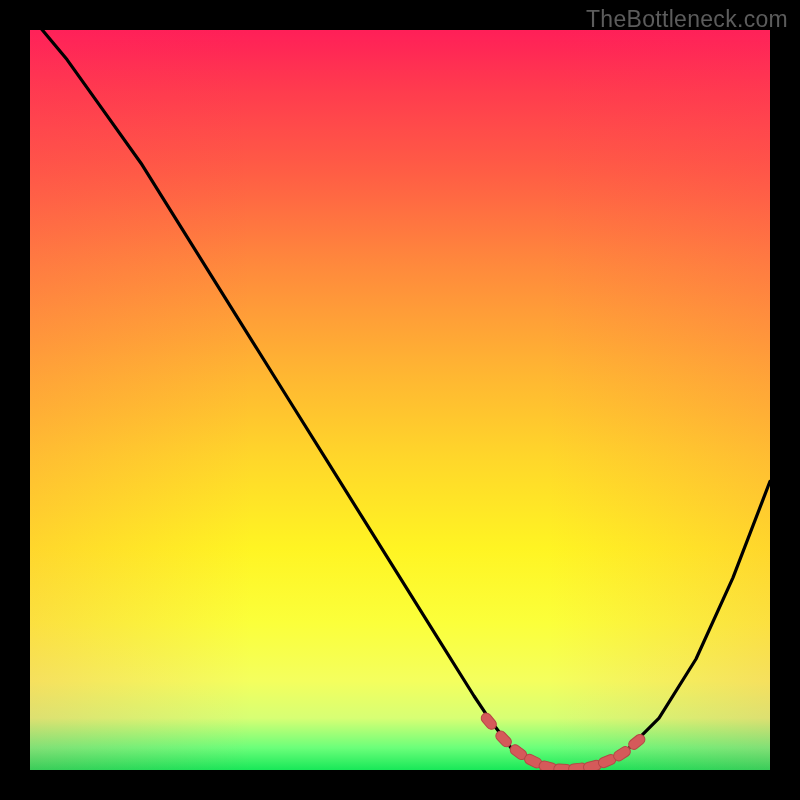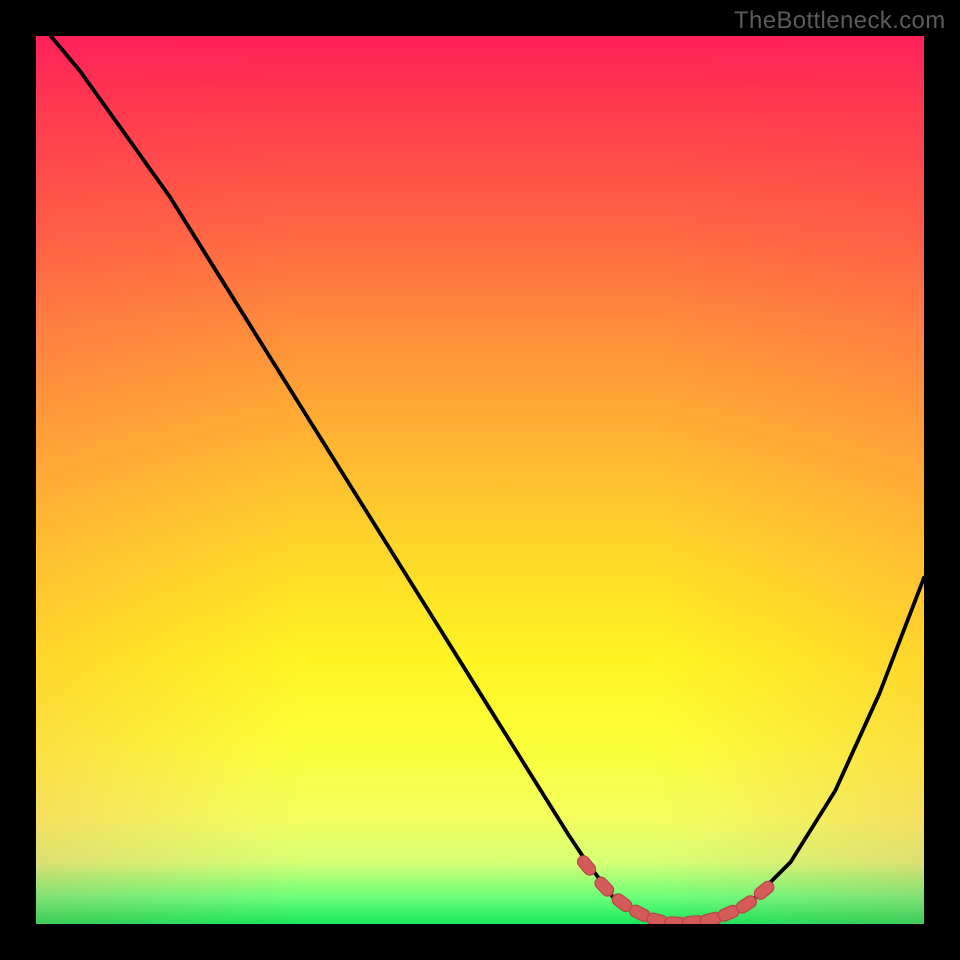--- a/index.html
+++ b/index.html
@@ -15,21 +15,21 @@
     position: relative;
     width: 800px;
     height: 800px;
     background: #000000;
   }
   .watermark {
     position: absolute;
     top: 6px;
     right: 12px;
     color: #5c5c5c;
-    font-size: 20px;
+    font-size: 23px;
     font-weight: 500;
     letter-spacing: 0.3px;
     z-index: 5;
   }
   .plot-area {
     position: absolute;
     left: 30px;
     top: 30px;
     width: 740px;
     height: 740px;

